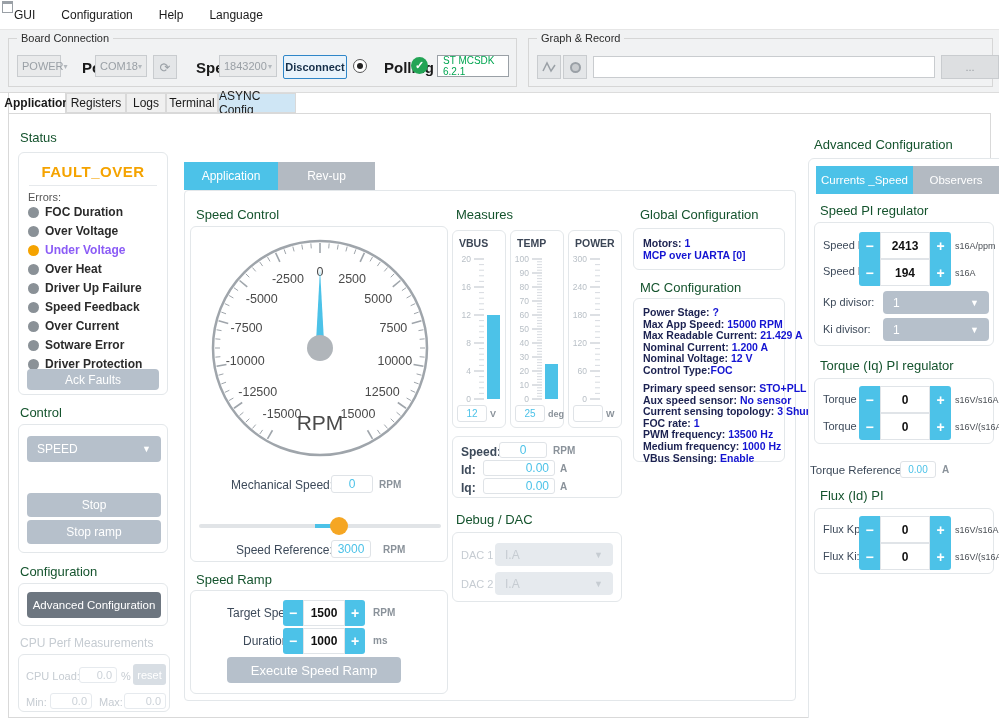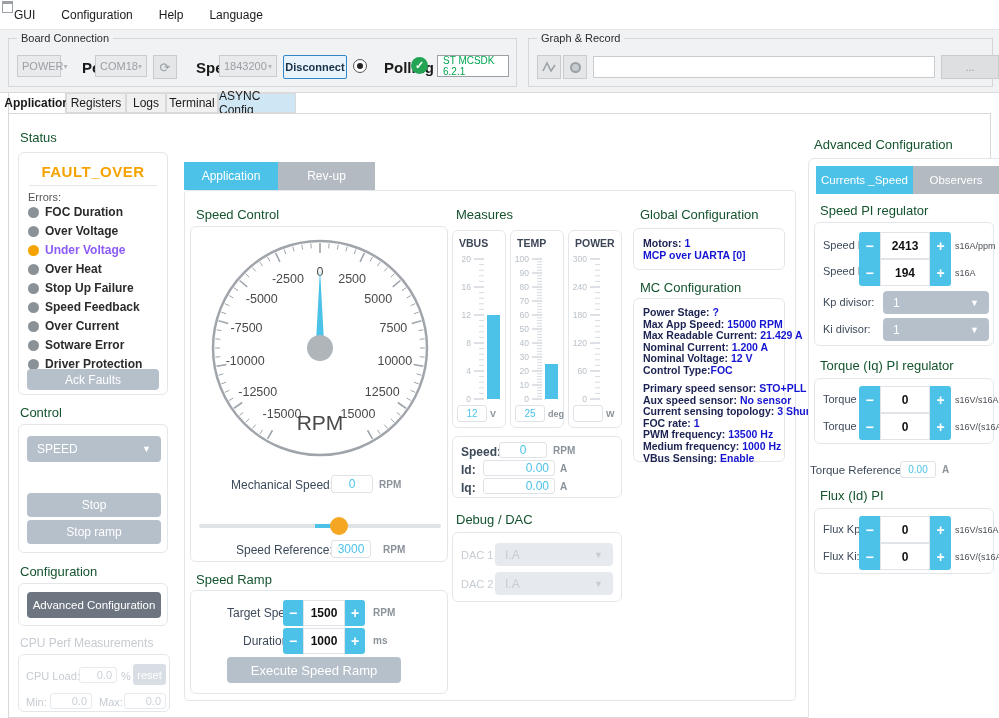--- a/index.html
+++ b/index.html
@@ -161,21 +161,21 @@
     <div class="err-row" style="left:9px;top:90px;">
         <span class="err-dot on"></span>
         <span class="err-label on">Under Voltage</span>
       </div>
     <div class="err-row" style="left:9px;top:109px;">
         <span class="err-dot"></span>
         <span class="err-label">Over Heat</span>
       </div>
     <div class="err-row" style="left:9px;top:128px;">
         <span class="err-dot"></span>
-        <span class="err-label">Stop Up Failure</span>
+        <span class="err-label">Driver Up Failure</span>
       </div>
     <div class="err-row" style="left:9px;top:147px;">
         <span class="err-dot"></span>
         <span class="err-label">Speed Feedback</span>
       </div>
     <div class="err-row" style="left:9px;top:166px;">
         <span class="err-dot"></span>
         <span class="err-label">Over Current</span>
       </div>
     <div class="err-row" style="left:9px;top:185px;">

